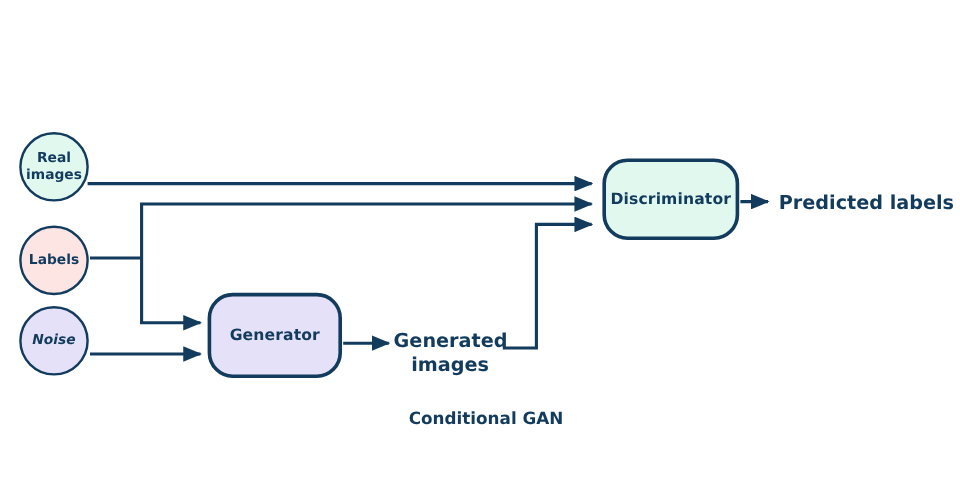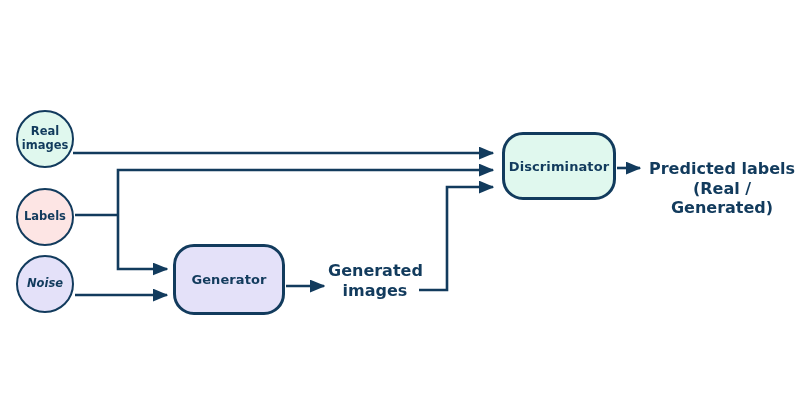--- a/index.html
+++ b/index.html
@@ -25,21 +25,21 @@
   .box{border-radius:21px;border-width:3px;font-size:13px;letter-spacing:.1px;}
   .box.lavender{background:var(--lavender);}
   .box.mint{background:var(--mint);}
   .generator{left:173px;top:212px;width:112px;height:71px;}
   .discriminator{left:502px;top:100px;width:114px;height:68px;}
   .pos-real{left:16px;top:78px;}
   .pos-labels{left:16px;top:156px;}
   .pos-noise{left:16px;top:223px;font-style:italic;}
   .annotation{position:absolute;text-align:center;font-weight:bold;font-size:16px;
               line-height:1.22;color:var(--ink);}
-  .generated-images{left:328px;top:229px;width:94px;}
+  .generated-images{left:328px;top:242px;width:94px;}
   .predicted-labels{left:648px;top:127px;width:148px;}
   .diagram-title{position:absolute;left:320px;top:309px;width:170px;text-align:center;
                  font-weight:bold;font-size:14px;color:var(--ink);}
 </style>
 </head>
 <body>
 
 <div class="canvas">
 
   <svg class="edges" viewBox="0 0 800 400" xmlns="http://www.w3.org/2000/svg">
@@ -77,17 +77,17 @@
   <div class="node box mint discriminator">
     <span>Discriminator</span>
   </div>
 
   <div class="annotation generated-images">
     <span>Generated images</span>
   </div>
 
   <div class="annotation predicted-labels">
     <div>Predicted labels</div>
-    <div>(Real / Generated)</div>
   </div>
 
+  <div class="diagram-title">Conditional GAN</div>
 
 </div>
 
 </body></html>

